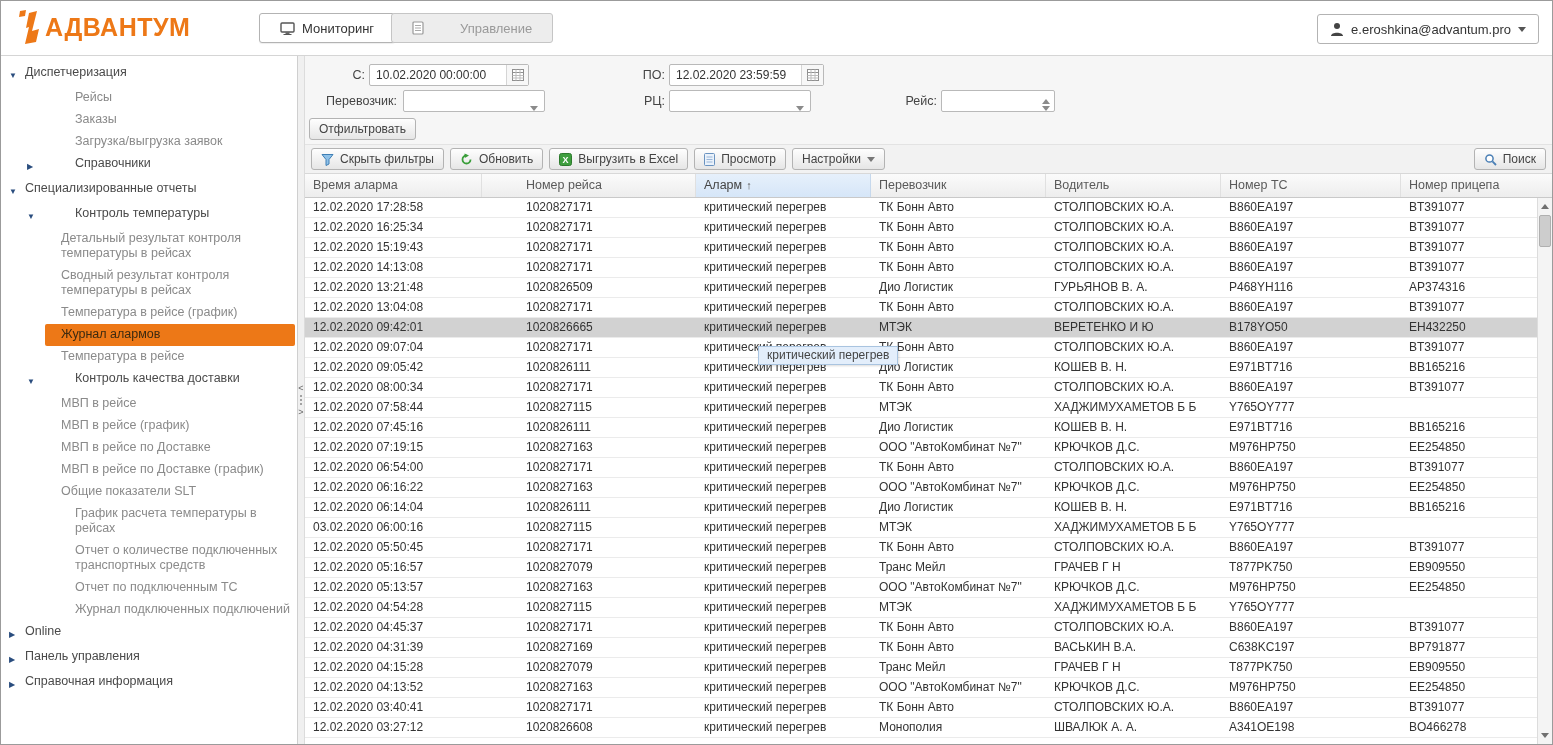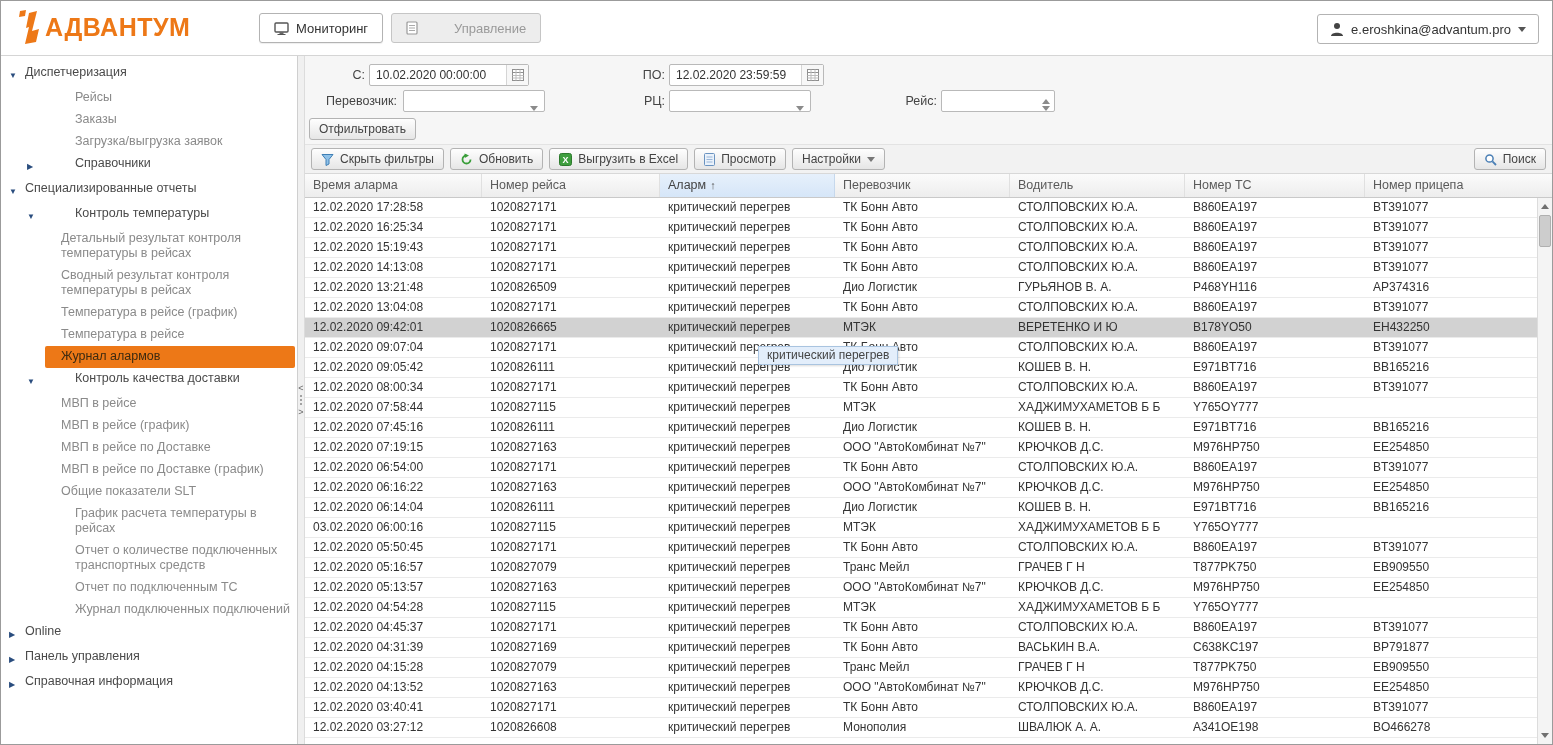--- a/index.html
+++ b/index.html
@@ -13,21 +13,21 @@
 
   
   .app-header {
     height:55px; background:#fff; border-bottom:1px solid #d5d5d5;
     position:relative; display:flex; align-items:center;
   }
   .logo { position:absolute; left:16px; top:8px; display:flex; align-items:center; }
   .logo-text { font-size:25px; font-weight:bold; color:#ed7817; letter-spacing:0.5px; margin-left:2px; }
   .nav-btn {
     position:absolute; top:12px; height:30px; display:inline-flex; align-items:center; gap:7px;
-    padding:0 14px; font-size:13px; color:#333; background:#fff;
+    padding:0 20px; font-size:13px; color:#333; background:#fff;
     border:1px solid #b3b3b3; border-radius:3px; box-shadow:0 1px 1px rgba(0,0,0,0.07);
     cursor:pointer;
   }
   .nav-btn.disabled { background:#ededed; color:#9a9a9a; border-color:#c5c5c5; box-shadow:none; }
   .btn-monitoring { left:258px; }
   .btn-management { left:390px;gap:36px; }
   .user-btn {
     position:absolute; right:13px; top:13px; height:30px; display:inline-flex; align-items:center; gap:7px;
     padding:0 12px; font-size:13px; color:#333; background:#fff;
     border:1px solid #b3b3b3; border-radius:3px; cursor:pointer;
@@ -79,21 +79,21 @@
 
   
   .grid { flex:1; position:relative; background:#fff; overflow:hidden; }
   .grid-header { display:flex; height:24px; background:linear-gradient(#fbfbfb,#ededed); border-bottom:1px solid #c9c9c9; }
   .hdr-cell { font-size:12.5px; color:#5a5a5a; padding:4px 8px; border-right:1px solid #e0e0e0; white-space:nowrap; overflow:hidden; cursor:pointer; }
   .hdr-cell.sorted { background:linear-gradient(#e6f0fb,#d6e6f8); border-right-color:#c6d8ec; color:#444; }
   .sort-icon { margin-left:4px; color:#555; font-size:11px; }
   .grid-row { display:flex; height:20px; border-bottom:1px solid #ebebeb; background:#fff; cursor:pointer; }
   .grid-row.selected { background:#d2d2d2; }
   .grid-cell { font-size:12px; color:#333; line-height:19px; padding:0 8px; white-space:nowrap; overflow:hidden; }
-  .col0{width:177px;} .col1{width:178px;} .col2{width:175px;} .col3{width:175px;}
+  .col0{width:177px;} .col1{width:178px;margin-left:36px;} .col2{width:175px;} .col3{width:175px;}
   .col4{width:175px;} .col5{width:180px;} .col6{flex:1; border-right:none;}
 
   .tooltip {
     position:absolute; left:453px; top:172px; z-index:6;
     background:#e3eefb; border:1px solid #a9c4e0; padding:1px 8px 2px;
     font-size:12px; color:#444; box-shadow:1px 1px 2px rgba(0,0,0,0.15); white-space:nowrap;
   }
 
   .vscroll { position:absolute; top:24px; right:0; bottom:0; width:15px; background:#f4f4f4; border-left:1px solid #dcdcdc; z-index:5; }
   .vs-btn { position:absolute; left:0; width:14px; height:15px; display:flex; align-items:center; justify-content:center; cursor:pointer; }
@@ -189,27 +189,27 @@
         <span class="tree-label">Детальный результат контроля температуры в рейсах</span>
       </div>
       <div class="tree-item lvl2 muted">
         <span class="tree-arrow"></span>
         <span class="tree-label">Сводный результат контроля температуры в рейсах</span>
       </div>
       <div class="tree-item lvl2 muted">
         <span class="tree-arrow"></span>
         <span class="tree-label">Температура в рейсе (график)</span>
       </div>
+      <div class="tree-item lvl2 selected">
+        <span class="tree-arrow"></span>
+        <span class="tree-label">Журнал алармов</span>
+      </div>
       <div class="tree-item lvl2 muted">
         <span class="tree-arrow"></span>
         <span class="tree-label">Температура в рейсе</span>
-      </div>
-      <div class="tree-item lvl2 selected">
-        <span class="tree-arrow"></span>
-        <span class="tree-label">Журнал алармов</span>
       </div>
       <div class="tree-item lvl1">
         <span class="tree-arrow">▼</span>
         <span class="tree-label">Контроль качества доставки</span>
       </div>
       <div class="tree-item lvl2 muted">
         <span class="tree-arrow"></span>
         <span class="tree-label">МВП в рейсе</span>
       </div>
       <div class="tree-item lvl2 muted">

